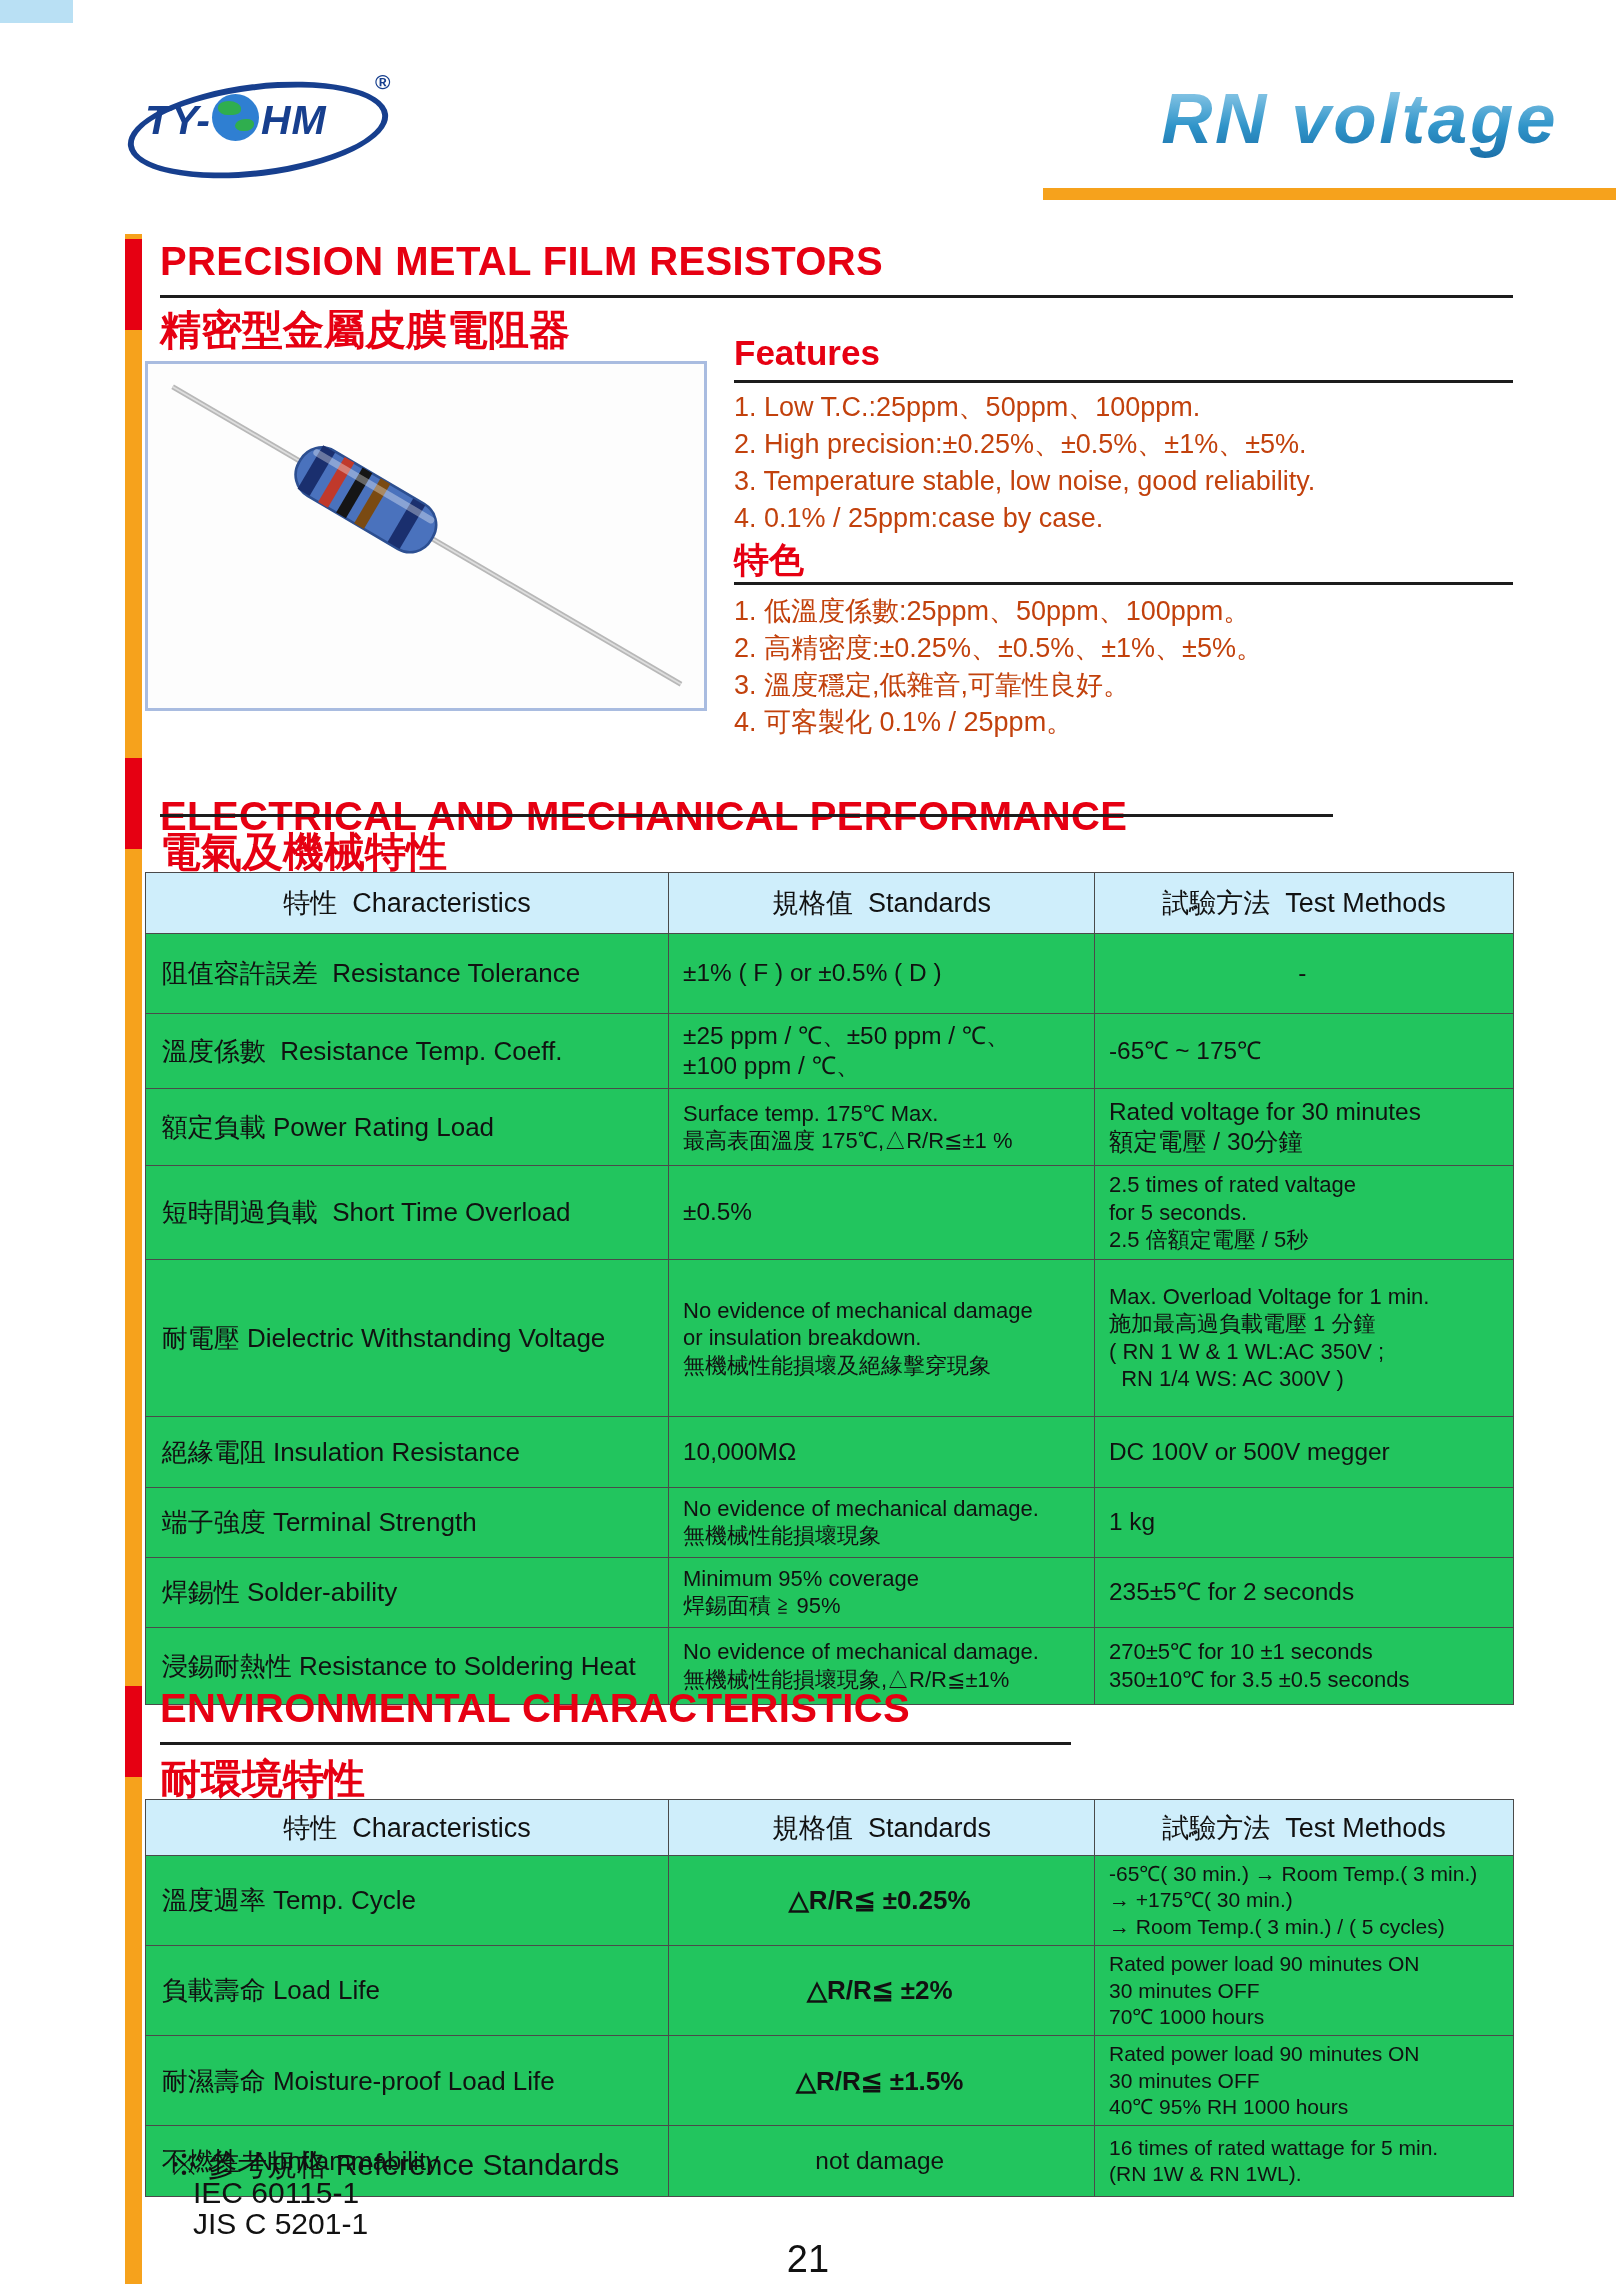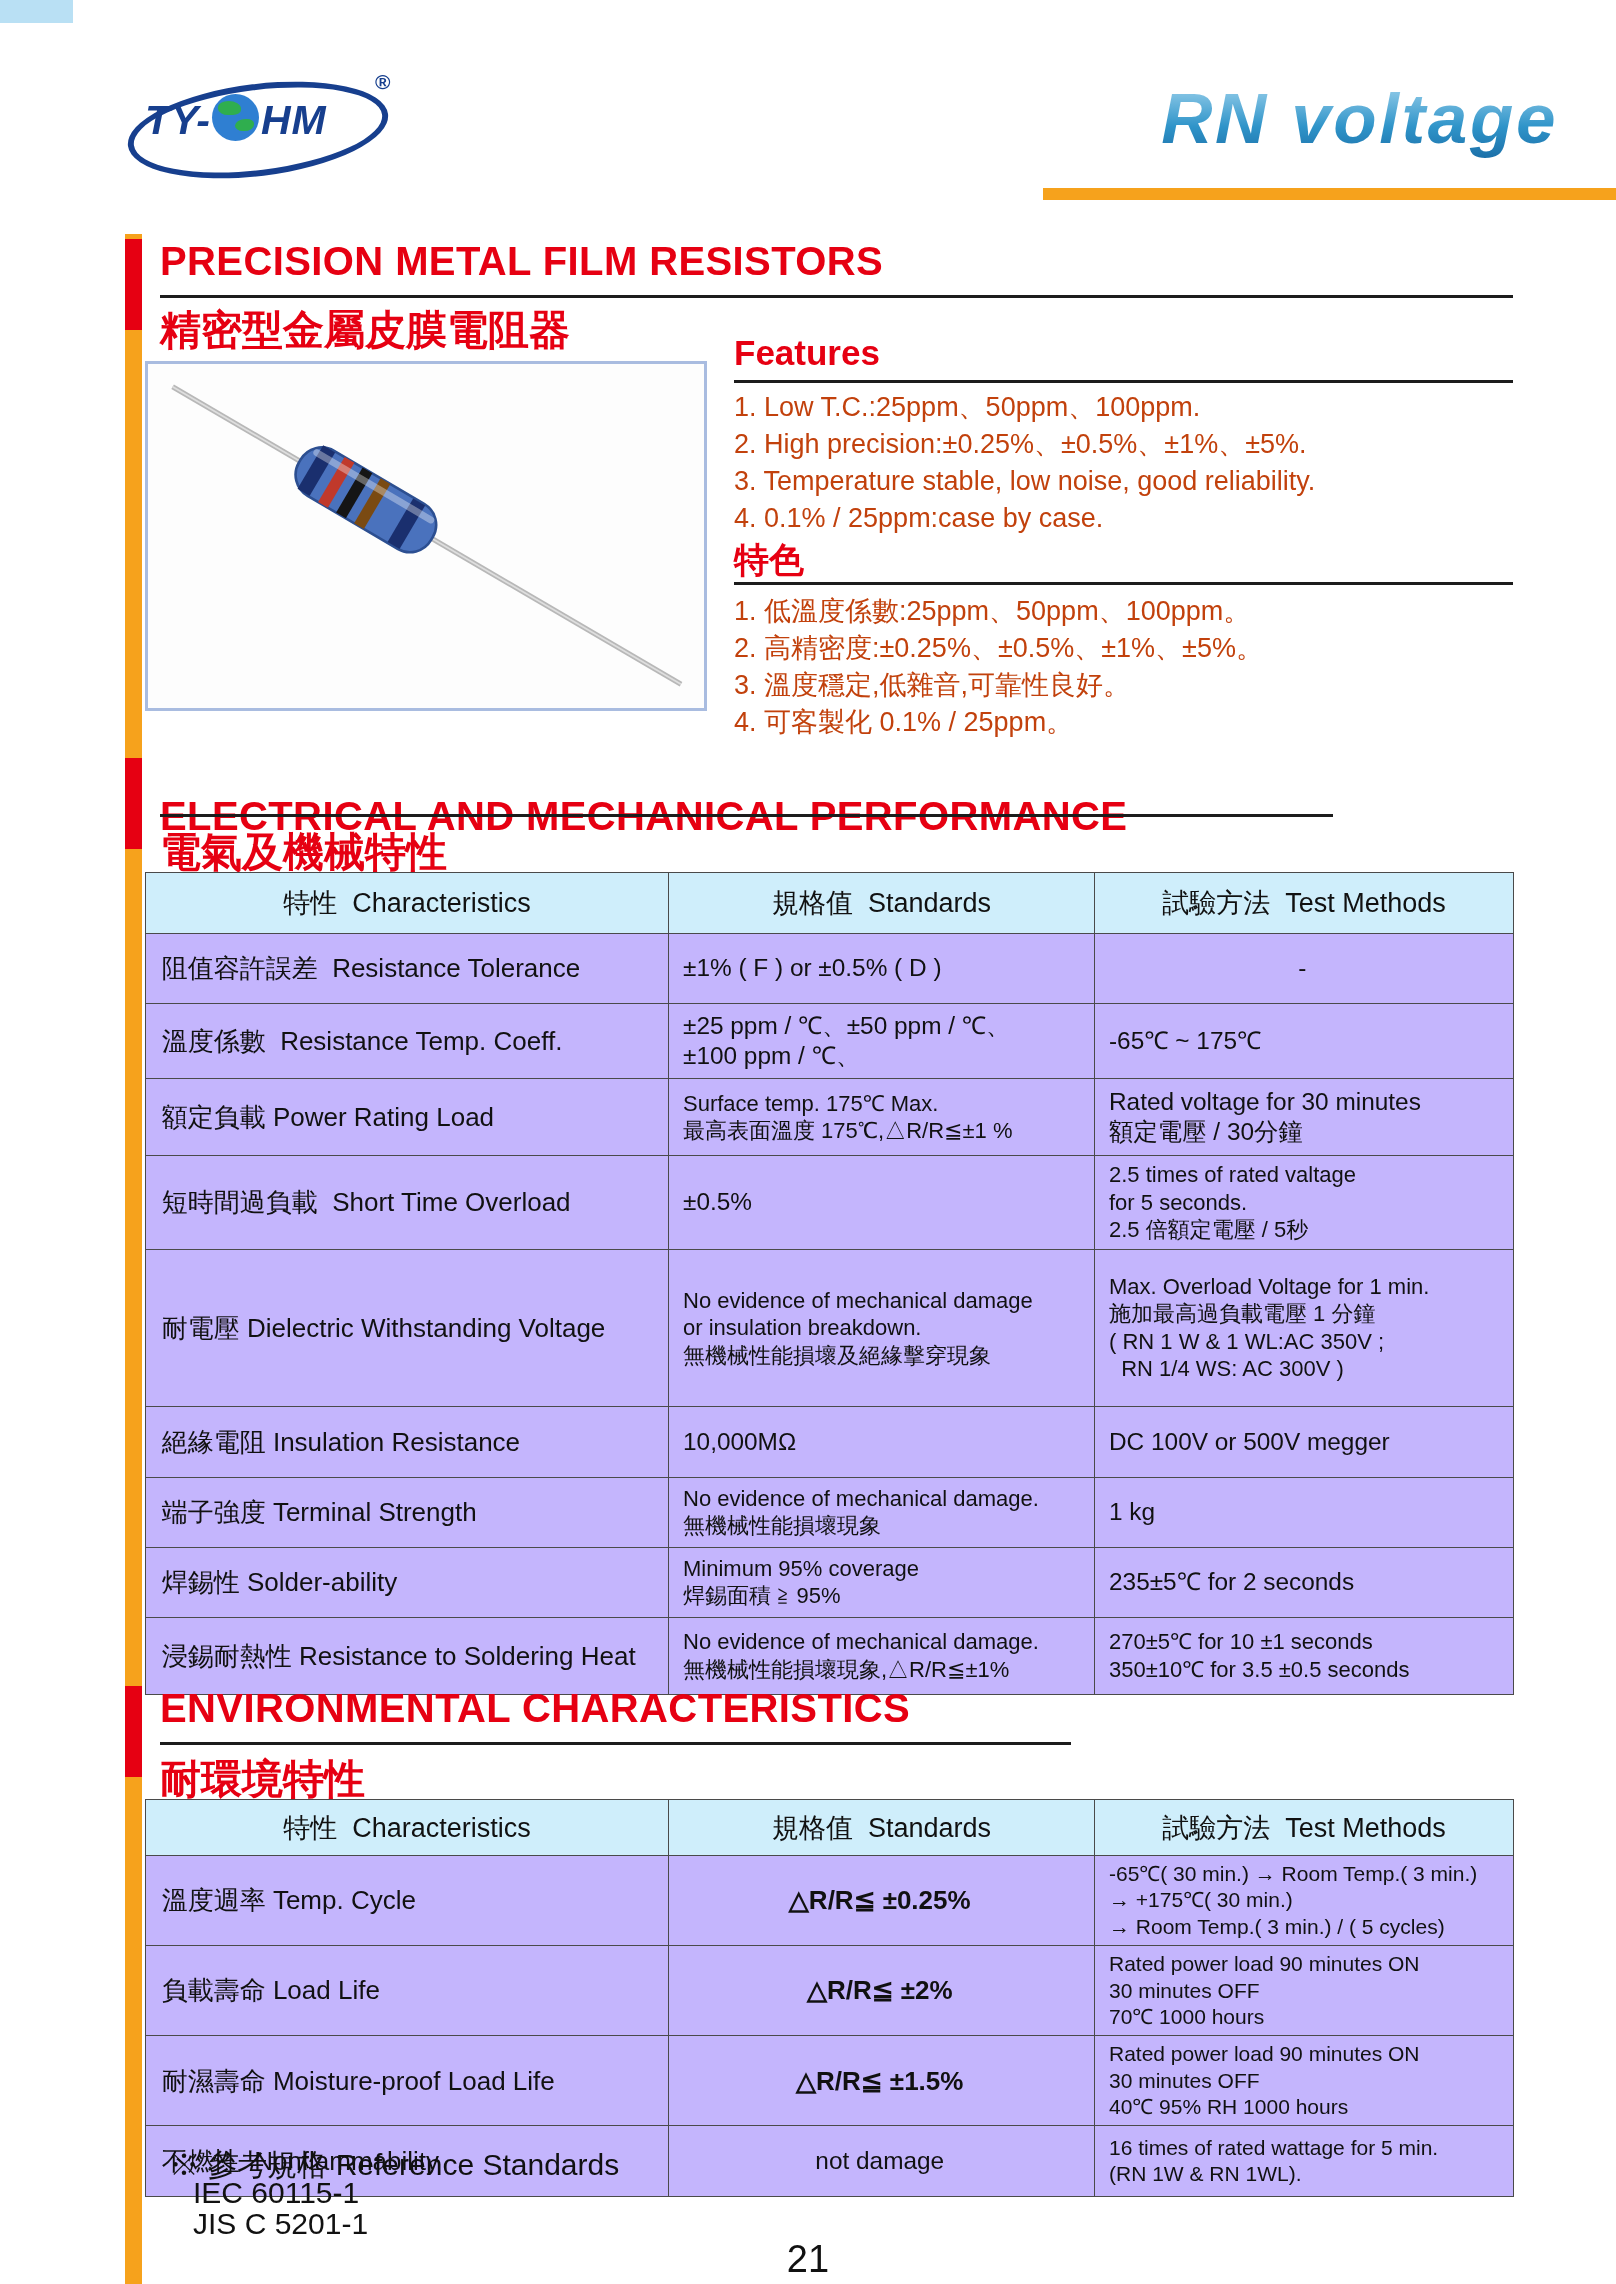--- a/index.html
+++ b/index.html
@@ -43,21 +43,21 @@
   .h-zh { position:absolute; left:160px; color:#e60012; font-weight:bold; font-size:41px; white-space:nowrap; }
   .rule { position:absolute; height:2.6px; background:#1c1c1c; }
   
   .img-box { position:absolute; left:145px; top:361px; width:562px; height:350px;
     border:3.5px solid #a9bce0; background:#fdfdfd; }
   .feat-title { position:absolute; left:734px; color:#e60012; font-weight:bold; font-size:35px; white-space:nowrap; }
   .feat-list { position:absolute; left:734px; width:785px; }
   .feat-line { font-size:27px; line-height:37px; color:#c2410c; white-space:nowrap; }
   
   table.spec { position:absolute; left:145px; width:1369px; border-collapse:collapse;
-    table-layout:fixed; background:#c4b5fd; }
+    table-layout:fixed; background:#22c55e; }
   table.spec th, table.spec td { border:1.7px solid #4a4a4a; vertical-align:middle; }
   table.spec th { background:#cfeefb; font-size:27px; font-weight:normal; color:#111; text-align:center; }
   table.spec td { white-space:pre-line; line-height:1.25; }
   td.c1 { font-size:26px; padding:5.2px 7px 5.2px 15.7px; }
   td.c2 { font-size:24.4px; padding:5.2px 7px 5.2px 14px; }
   td.c3 { font-size:24.4px; padding:5.2px 7px 5.2px 14px; }
   td.center { text-align:center; padding-left:3.5px; }
   td.small  { font-size:22px; line-height:1.2; }
   td.xsmall { font-size:21px; line-height:1.18; }
   td.boldv  { font-weight:bold; font-size:26px; }
@@ -132,21 +132,21 @@
         <col style="width:523px">
         <col style="width:426px">
         <col style="width:419px">
       </colgroup>
     <tbody>
         <tr style="height:61px;">
       <th>特性&nbsp;&nbsp;Characteristics</th>
       <th>規格值&nbsp;&nbsp;Standards</th>
       <th>試驗方法&nbsp;&nbsp;Test Methods</th>
     </tr>
-    <tr style="height:70px;">
+    <tr style="height:80px;">
       <td class="c1">阻值容許誤差&nbsp; Resistance Tolerance</td>
       <td class="c2">±1% ( F ) or ±0.5% ( D )</td>
       <td class="c3 center">-</td>
     </tr>
     <tr style="height:75px;">
       <td class="c1">溫度係數&nbsp; Resistance Temp. Coeff.</td>
       <td class="c2">±25 ppm / ℃、±50 ppm / ℃、
 ±100 ppm / ℃、</td>
       <td class="c3">-65℃ ~ 175℃</td>
     </tr>

